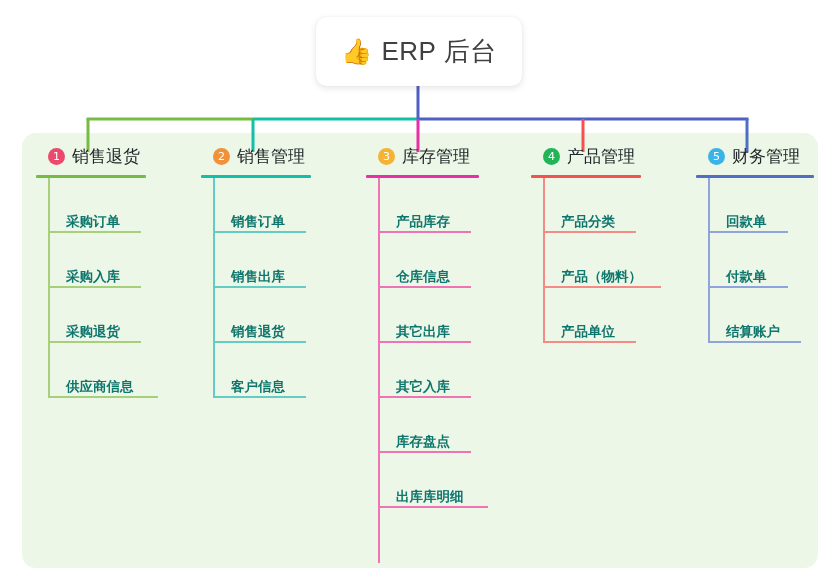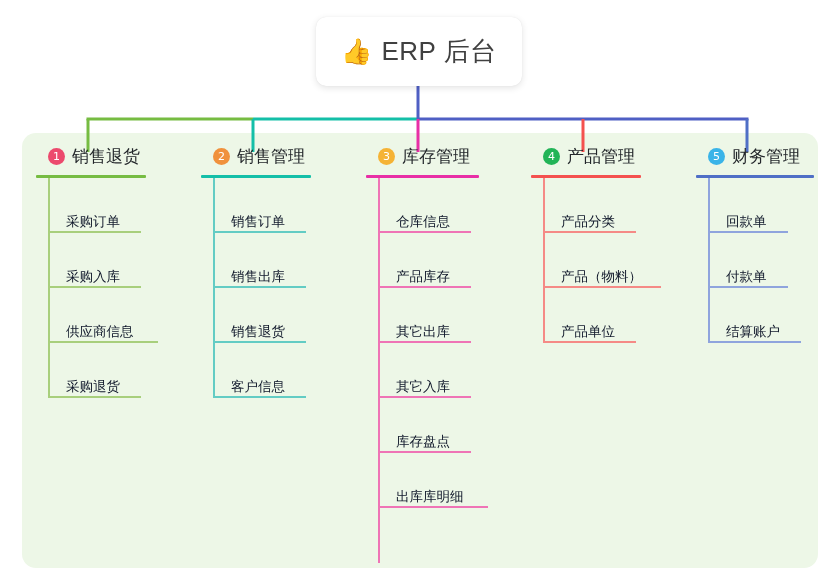--- a/index.html
+++ b/index.html
@@ -121,23 +121,24 @@
     position: relative;
     height: 55px;
     box-sizing: border-box;
     display: flex;
     align-items: flex-end;
     padding-left: 18px;
     padding-bottom: 4px;
   }
   .leaf-label {
     font-size: 13.5px;
-    color: #0f172a;
+    color: #0f766e;
     white-space: nowrap;
     line-height: 15px;
+    font-weight: bold;
   }
   .leaf-rule {
     position: absolute;
     left: 0;
     bottom: 0;
     height: 1.6px;
   }
 </style>
 </head>
 <body>
@@ -176,27 +177,27 @@
         <div class="spine" style="background: rgb(168, 207, 124); height: 220px;"></div>
         <div class="leaf">
           <span class="leaf-label">采购订单</span>
           <div class="leaf-rule" style="background: rgb(168, 207, 124); width: 93px;"></div>
         </div>
         <div class="leaf">
           <span class="leaf-label">采购入库</span>
           <div class="leaf-rule" style="background: rgb(168, 207, 124); width: 93px;"></div>
         </div>
         <div class="leaf">
+          <span class="leaf-label">采购退货</span>
+          <div class="leaf-rule" style="background: rgb(168, 207, 124); width: 93px;"></div>
+        </div>
+        <div class="leaf">
           <span class="leaf-label">供应商信息</span>
           <div class="leaf-rule" style="background: rgb(168, 207, 124); width: 110px;"></div>
         </div>
-        <div class="leaf">
-          <span class="leaf-label">采购退货</span>
-          <div class="leaf-rule" style="background: rgb(168, 207, 124); width: 93px;"></div>
-        </div>
       </div>
     </div>
     <div class="column" style="left: 201px; width: 150px;">
       <div class="col-head">
         <span class="badge" style="background: rgb(240, 145, 60);">2</span>
         <span class="col-title">销售管理</span>
       </div>
       <div class="head-rule" style="background: rgb(20, 191, 168); width: 110px; margin-left: 0px;"></div>
       <div class="leaves">
         <div class="spine" style="background: rgb(99, 204, 196); height: 220px;"></div>
@@ -220,25 +221,25 @@
     </div>
     <div class="column" style="left: 366px; width: 150px;">
       <div class="col-head">
         <span class="badge" style="background: rgb(245, 179, 53);">3</span>
         <span class="col-title">库存管理</span>
       </div>
       <div class="head-rule" style="background: rgb(232, 47, 166); width: 113px; margin-left: 0px;"></div>
       <div class="leaves">
         <div class="spine" style="background: rgb(239, 116, 182); height: 385px;"></div>
         <div class="leaf">
+          <span class="leaf-label">产品库存</span>
+          <div class="leaf-rule" style="background: rgb(239, 116, 182); width: 93px;"></div>
+        </div>
+        <div class="leaf">
           <span class="leaf-label">仓库信息</span>
-          <div class="leaf-rule" style="background: rgb(239, 116, 182); width: 93px;"></div>
-        </div>
-        <div class="leaf">
-          <span class="leaf-label">产品库存</span>
           <div class="leaf-rule" style="background: rgb(239, 116, 182); width: 93px;"></div>
         </div>
         <div class="leaf">
           <span class="leaf-label">其它出库</span>
           <div class="leaf-rule" style="background: rgb(239, 116, 182); width: 93px;"></div>
         </div>
         <div class="leaf">
           <span class="leaf-label">其它入库</span>
           <div class="leaf-rule" style="background: rgb(239, 116, 182); width: 93px;"></div>
         </div>

